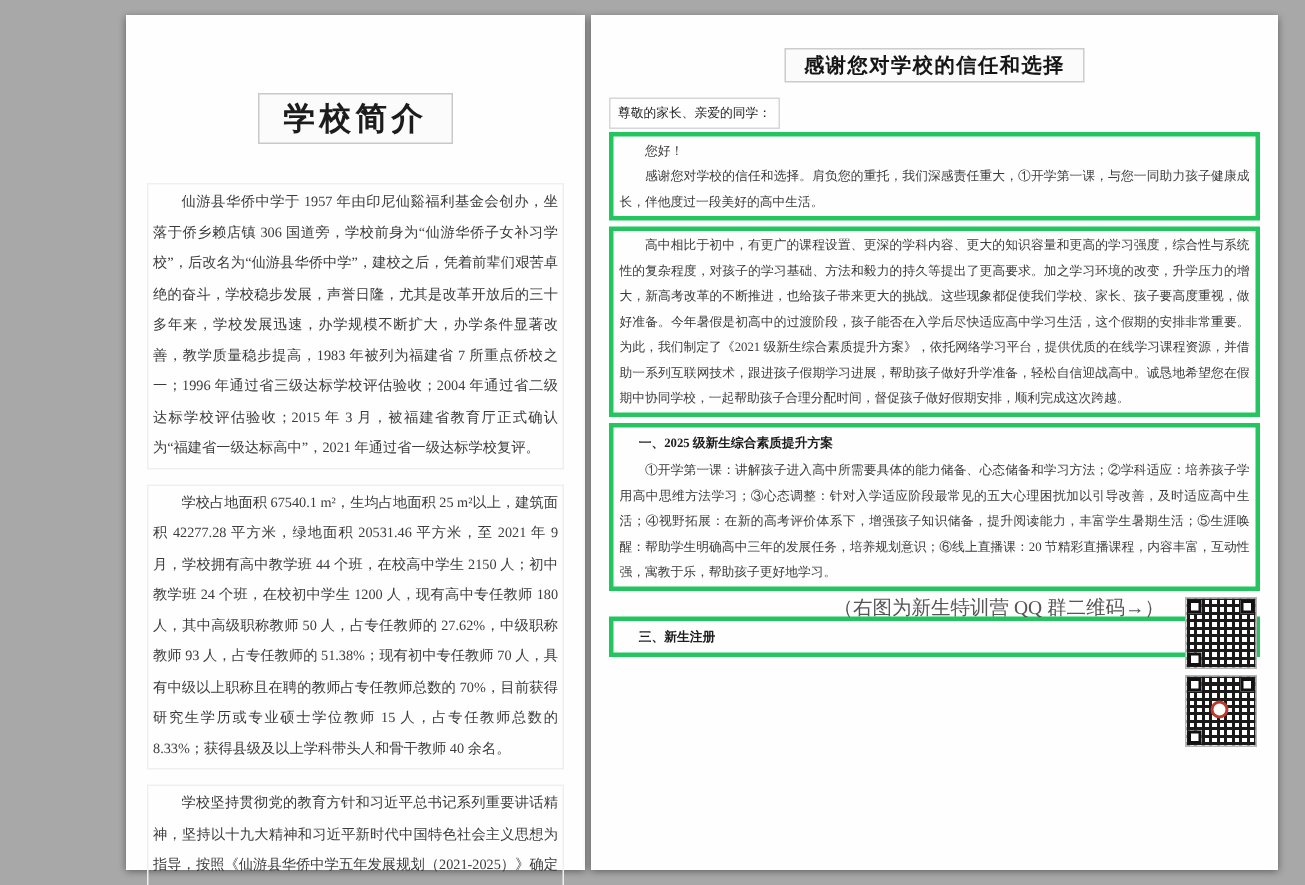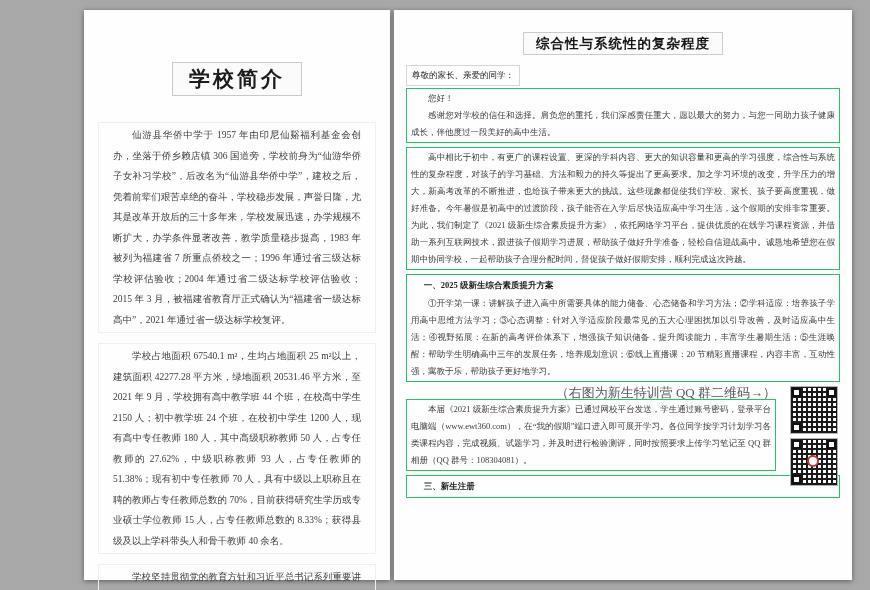--- a/index.html
+++ b/index.html
@@ -21,39 +21,39 @@
   
   .lp-inner{padding:14px 14px 10px 14px;}
   .lp-title-wrap{text-align:center;margin-top:38px;margin-bottom:26px;}
   .lp-title{
     display:inline-block;font-size:21px;font-weight:bold;color:#1c1c1c;
     letter-spacing:3px;border:1px solid #c9c9c9;background:#fbfbfb;
     padding:2px 16px;
   }
   .lp-par{
     font-size:9.5px;line-height:20.5px;text-align:justify;
-    text-indent:2em;margin:0 0 10px 0;padding:2px 14px;
+    text-indent:2em;margin:0 0 10px 0;padding:2px 3px;
     border:1px solid #efefef;
   }
 
   
   .rp-inner{padding:10px 12px 8px 12px;font-size:8.5px;line-height:17px;}
   .rp-title-wrap{text-align:center;margin-top:12px;margin-bottom:10px;}
   .rp-title{
     display:inline-block;font-size:13.5px;font-weight:bold;color:#161616;
     letter-spacing:1px;border:1px solid #cccccc;background:#fbfbfb;
     padding:2px 12px;
   }
   .rp-salutation{
     display:inline-block;font-weight:normal;color:#222;
     border:1px solid #d6d6d6;padding:1px 5px;margin-bottom:2px;
     font-size:8.5px;
   }
   .rp-block{
-    border:1px solid #22c55e;padding:1px 4px;margin-bottom:4px;
+    border:3px solid #22c55e;padding:1px 4px;margin-bottom:4px;
     text-align:justify;
   }
   .rp-par{ text-indent:2em;margin:0; }
   .rp-heading{ font-weight:bold;color:#1d1d1d;text-indent:1.5em;margin:1px 0; }
   .qr-zone{ position:relative; }
   .narrowed{ margin-right:64px; }
   .qr-note{
     text-align:right;font-size:13px;color:#555;margin-right:64px;
     line-height:13px;
   }
@@ -96,47 +96,44 @@
       <p class="lp-par">仙游县华侨中学于 1957 年由印尼仙谿福利基金会创办，坐落于侨乡赖店镇 306 国道旁，学校前身为“仙游华侨子女补习学校”，后改名为“仙游县华侨中学”，建校之后，凭着前辈们艰苦卓绝的奋斗，学校稳步发展，声誉日隆，尤其是改革开放后的三十多年来，学校发展迅速，办学规模不断扩大，办学条件显著改善，教学质量稳步提高，1983 年被列为福建省 7 所重点侨校之一；1996 年通过省三级达标学校评估验收；2004 年通过省二级达标学校评估验收；2015 年 3 月，被福建省教育厅正式确认为“福建省一级达标高中”，2021 年通过省一级达标学校复评。</p>
       <p class="lp-par">学校占地面积 67540.1 m²，生均占地面积 25 m²以上，建筑面积 42277.28 平方米，绿地面积 20531.46 平方米，至 2021 年 9 月，学校拥有高中教学班 44 个班，在校高中学生 2150 人；初中教学班 24 个班，在校初中学生 1200 人，现有高中专任教师 180 人，其中高级职称教师 50 人，占专任教师的 27.62%，中级职称教师 93 人，占专任教师的 51.38%；现有初中专任教师 70 人，具有中级以上职称且在聘的教师占专任教师总数的 70%，目前获得研究生学历或专业硕士学位教师 15 人，占专任教师总数的 8.33%；获得县级及以上学科带头人和骨干教师 40 余名。</p>
       <p class="lp-par">学校坚持贯彻党的教育方针和习近平总书记系列重要讲话精神，坚持以十九大精神和习近平新时代中国特色社会主义思想为指导，按照《仙游县华侨中学五年发展规划（2021-2025）》确定的思路，以巩固一级达标高中创建成果，促进学校高质量发展为奋斗目标，与时俱进，开拓进取，努力践行“以德立校，以爱育人”的办学理念和“团结、求是、勤奋、育英”的校训，努力弘扬“严谨、求实、文明、创新”的校风，“善教、文明、敬业、创新”的教风和“博学、多思、踏实、进取”的学风，为实现创办“省内知名、市内一流”学校的办学目标不断努力，取得了可喜的成绩，近三年来，学校先后获得了“全国青少年校园足球特色学校”等 1 项国家级，“福建省文明学校”等 7 项省级、莆田市“三类平安校园”等 3 项市级和县第 23 届青少年爱国主义读书教育活动组织优秀奖等 10 项县级集体荣誉。</p>
     </div>
   </div>
 
   <div class="sheet sheet-right">
     <div class="rp-inner">
 
       <div class="rp-title-wrap">
-        <span class="rp-title">综合性与系统性的复杂程度</span>
+        <span class="rp-title">感谢您对学校的信任和选择</span>
       </div>
 
       <div>
         <span class="rp-salutation">尊敬的家长、亲爱的同学：</span>
       </div>
 
       <div class="rp-block">
         <p class="rp-par">您好！</p>
-        <p class="rp-par">感谢您对学校的信任和选择。肩负您的重托，我们深感责任重大，愿以最大的努力，与您一同助力孩子健康成长，伴他度过一段美好的高中生活。</p>
+        <p class="rp-par">感谢您对学校的信任和选择。肩负您的重托，我们深感责任重大，①开学第一课，与您一同助力孩子健康成长，伴他度过一段美好的高中生活。</p>
       </div>
 
       <div class="rp-block">
         <p class="rp-par">高中相比于初中，有更广的课程设置、更深的学科内容、更大的知识容量和更高的学习强度，综合性与系统性的复杂程度，对孩子的学习基础、方法和毅力的持久等提出了更高要求。加之学习环境的改变，升学压力的增大，新高考改革的不断推进，也给孩子带来更大的挑战。这些现象都促使我们学校、家长、孩子要高度重视，做好准备。今年暑假是初高中的过渡阶段，孩子能否在入学后尽快适应高中学习生活，这个假期的安排非常重要。为此，我们制定了《2021 级新生综合素质提升方案》，依托网络学习平台，提供优质的在线学习课程资源，并借助一系列互联网技术，跟进孩子假期学习进展，帮助孩子做好升学准备，轻松自信迎战高中。诚恳地希望您在假期中协同学校，一起帮助孩子合理分配时间，督促孩子做好假期安排，顺利完成这次跨越。</p>
       </div>
 
       <div class="rp-block">
         <div class="rp-heading">一、2025 级新生综合素质提升方案</div>
         <p class="rp-par">①开学第一课：讲解孩子进入高中所需要具体的能力储备、心态储备和学习方法；②学科适应：培养孩子学用高中思维方法学习；③心态调整：针对入学适应阶段最常见的五大心理困扰加以引导改善，及时适应高中生活；④视野拓展：在新的高考评价体系下，增强孩子知识储备，提升阅读能力，丰富学生暑期生活；⑤生涯唤醒：帮助学生明确高中三年的发展任务，培养规划意识；⑥线上直播课：20 节精彩直播课程，内容丰富，互动性强，寓教于乐，帮助孩子更好地学习。</p>
       </div>
 
       <div class="qr-zone">
         <div class="qr-note">（右图为新生特训营 QQ 群二维码→）</div>
 
-        <div class="rp-block narrowed">
-          <p class="rp-par">本届《2021 级新生综合素质提升方案》已通过网校平台发送，学生通过账号密码，登录平台电脑端（www.ewt360.com），在“我的假期”端口进入即可展开学习。各位同学按学习计划学习各类课程内容，完成视频、试题学习，并及时进行检验测评，同时按照要求上传学习笔记至 QQ 群相册（QQ 群号：108304081）。</p>
-        </div>
 
 
 
         <div class="qr qr1">
           <span class="finder"></span>
         </div>
         <div class="qr qr2">
           <span class="finder"></span>
           <span class="center-ring"></span>
         </div>

